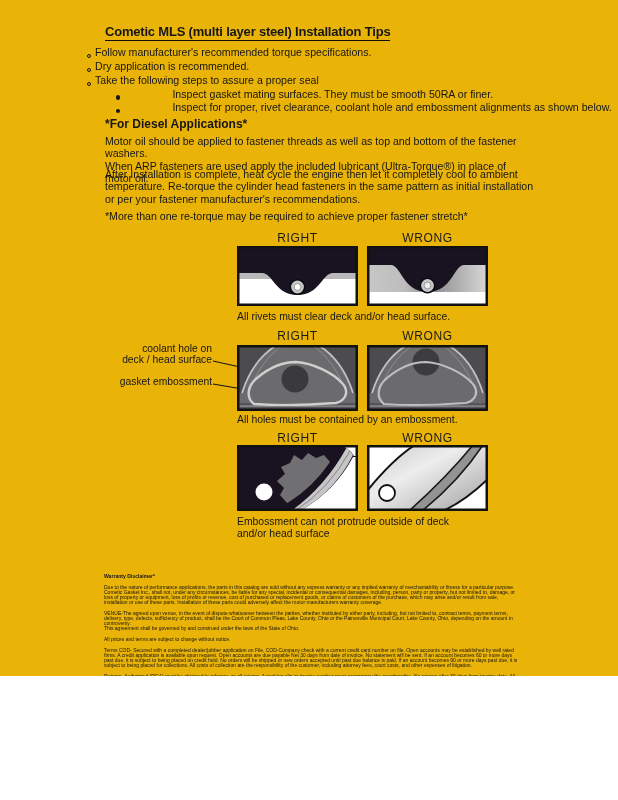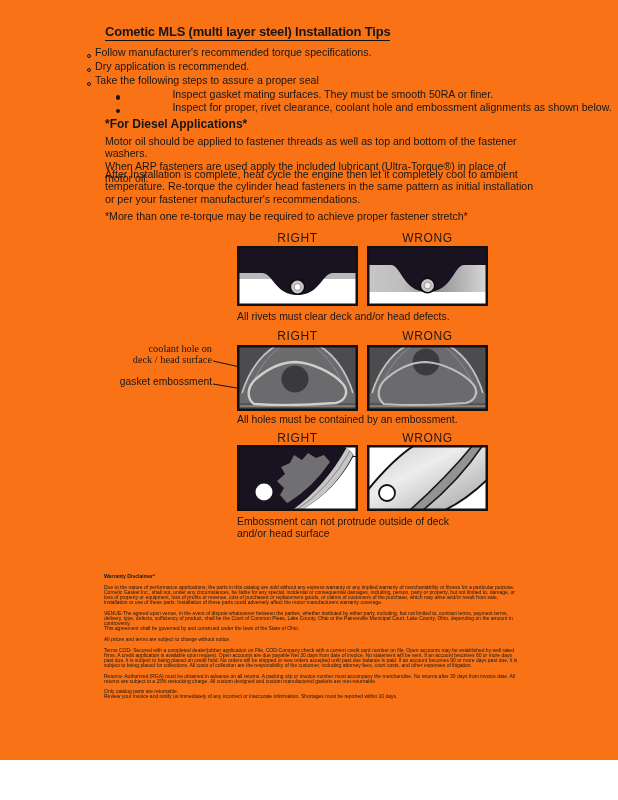--- a/index.html
+++ b/index.html
@@ -1,18 +1,18 @@
 <!DOCTYPE html>
 <html><head>
 <meta charset="utf-8">
 <style>
   * { margin:0; padding:0; box-sizing:border-box; }
   html,body { background:#ffffff; }
   body { font-family:"Liberation Sans", sans-serif; color:#161616; }
-  .page { position:relative; width:618px; height:760px; background:#f97316; overflow:hidden; }
+  .page { position:relative; width:618px; height:676px; background:#eab308; overflow:hidden; }
 
   .title {
     position:absolute; left:105px; top:24px;
     font-size:13px; font-weight:bold; letter-spacing:-0.2px;
     border-bottom:1.6px solid #111; padding-bottom:1px; white-space:nowrap;
   }
 
   .bullets { position:absolute; left:87px; top:44px; width:470px; font-size:10.6px; }
   .b-row { display:flex; align-items:flex-end; height:13.9px; white-space:nowrap; }
   .b-row.sub { padding-left:29px;gap:48px; }
@@ -35,21 +35,21 @@
   .dg-caption { position:absolute; left:237px; font-size:10.4px; line-height:12px; white-space:pre-line; }
 
   .d1 { top:231px; height:100px; }
   .d1 .panel { top:15px; }
   .d1 .dg-caption { top:80px; }
 
   .d2 { top:329px; height:100px; }
   .d2 .panel { top:16px; }
   .d2 .dg-caption { top:85px; }
   .d2-side { position:absolute; text-align:right; font-size:10.3px; line-height:10.8px; white-space:pre-line; }
-  .side-coolant { left:90px; top:15px; width:122px;font-family:Liberation Serif, serif; }
+  .side-coolant { left:90px; top:15px; width:122px; }
   .side-emboss  { left:90px; top:48px; width:122px;text-align:right; }
   .d2-lines { position:absolute; left:210px; top:21px; }
 
   .d3 { top:431px; height:115px; }
   .d3 .panel { top:14px; }
   .d3 .dg-caption { top:85px; }
 
   .warranty { position:absolute; left:104px; top:573px; width:414px; }
   .w-head { font-size:5.1px; font-weight:bold; margin-bottom:6px; }
   .warranty p { font-size:5px; line-height:5.15px; margin-bottom:5.4px; white-space:pre-line; }
@@ -120,21 +120,21 @@
       </defs>
       <rect width="121" height="60" fill="#ffffff"></rect>
       <rect x="2" y="19" width="117" height="27" fill="url(#gw1)"></rect>
       <rect x="2" y="46" width="117" height="12" fill="#ffffff"></rect>
       <path d="M0,0 H121 V19 H97 C87,19 85,46 60.5,46 C36,46 34,19 24,19 H0 Z" fill="#191220"></path>
       <circle cx="60.5" cy="39.5" r="7.2" fill="#c7c7c7" stroke="#0e0a14" stroke-width="1.6"></circle>
       <circle cx="60.5" cy="39.5" r="3.4" fill="#ededed" stroke="#666" stroke-width="0.6"></circle>
       <rect x="1.25" y="1.25" width="118.5" height="57.5" fill="none" stroke="#111" stroke-width="2.5"></rect>
     </svg>
 
-    <div class="dg-caption">All rivets must clear deck and/or head defects.</div>
+    <div class="dg-caption">All rivets must clear deck and/or head surface.</div>
   </div>
 
   <div class="dg-row d2">
     <div class="dg-label lab-l">RIGHT</div>
     <div class="dg-label lab-r">WRONG</div>
 
     <div class="d2-side side-coolant">coolant hole on
 deck / head surface</div>
     <div class="d2-side side-emboss">gasket embossment</div>
 

